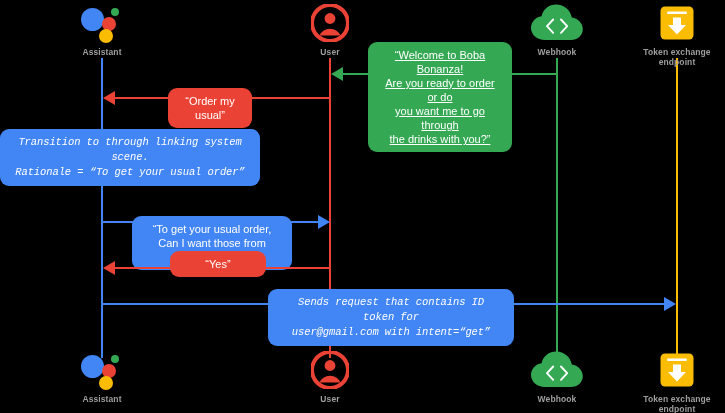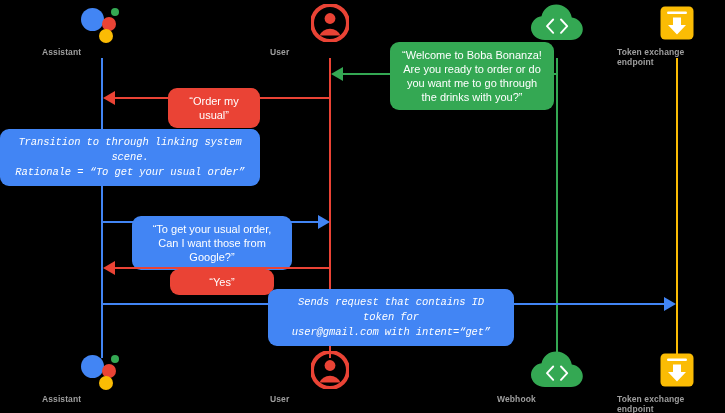--- a/index.html
+++ b/index.html
@@ -24,20 +24,21 @@
   }
   .ll-assistant { left: 101px; background: #4285f4; }
   .ll-user      { left: 329px; background: #ea4335; }
   .ll-webhook   { left: 556px; background: #34a853; }
   .ll-token     { left: 676px; background: #fbbc04; }
 
   
   .actor {
     position: absolute;
     width: 120px;
+    text-align: center;
   }
   .actor-label {
     color: #9e9e9e;
     font-size: 8.5px;
     font-weight: 700;
     letter-spacing: .1px;
     line-height: 10px;
     margin-top: 3px;
     white-space: pre-line;
   }
@@ -152,48 +153,48 @@
         <rect x="8" y="6.5" width="20" height="2.4" rx="1.2" fill="#ffffff"></rect>
         <path d="M14,12.5 h8 v7.5 h5 l-9,9.5 l-9,-9.5 h5 z" fill="#ffffff"></path>
       </svg>
     </div>
     <div class="actor-label">Token exchange
 endpoint</div>
   </div>
 
   <div class="arrow-line" style="left:333px; top:73px; width:224px; background:#34a853;"></div>
   <div class="arrow-head ah-left" style="left:331px; top:67px; border-right-color:#34a853;"></div>
-  <div class="bubble green" style="left:390px; top:42px; width:164px;">
+  <div class="bubble green" style="left:368px; top:42px; width:144px;text-decoration:underline;">
     <div>“Welcome to Boba Bonanza!</div>
     <div>Are you ready to order or do</div>
     <div>you want me to go through</div>
     <div>the drinks with you?”</div>
   </div>
 
   <div class="arrow-line" style="left:106px; top:97px; width:224px; background:#ea4335;"></div>
   <div class="arrow-head ah-left" style="left:103px; top:91px; border-right-color:#ea4335;"></div>
-  <div class="bubble red" style="left:168px; top:88px; width:92px;">
+  <div class="bubble red" style="left:168px; top:88px; width:84px;">
     <div>“Order my usual”</div>
   </div>
 
   <div class="bubble blue mono" style="left:0px; top:129px; width:260px; text-align:center;">
     <div>Transition to through linking system scene.</div>
     <div>Rationale = “To get your usual order”</div>
   </div>
 
   <div class="arrow-line" style="left:102px; top:221px; width:222px; background:#4285f4;"></div>
   <div class="arrow-head ah-right" style="left:318px; top:215px; border-left-color:#4285f4;"></div>
   <div class="bubble blue" style="left:132px; top:216px; width:160px;">
     <div>“To get your usual order,</div>
     <div>Can I want those from Google?”</div>
   </div>
 
   <div class="arrow-line" style="left:106px; top:267px; width:224px; background:#ea4335;"></div>
   <div class="arrow-head ah-left" style="left:103px; top:261px; border-right-color:#ea4335;"></div>
-  <div class="bubble red" style="left:170px; top:269px; width:104px;">
+  <div class="bubble red" style="left:170px; top:251px; width:96px;">
     <div>“Yes”</div>
   </div>
 
   <div class="arrow-line" style="left:102px; top:303px; width:572px; background:#4285f4;"></div>
   <div class="arrow-head ah-right" style="left:664px; top:297px; border-left-color:#4285f4;"></div>
   <div class="bubble blue mono" style="left:268px; top:289px; width:246px;">
     <div>Sends request that contains ID token for</div>
     <div>user@gmail.com with intent=“get”</div>
   </div>
 

